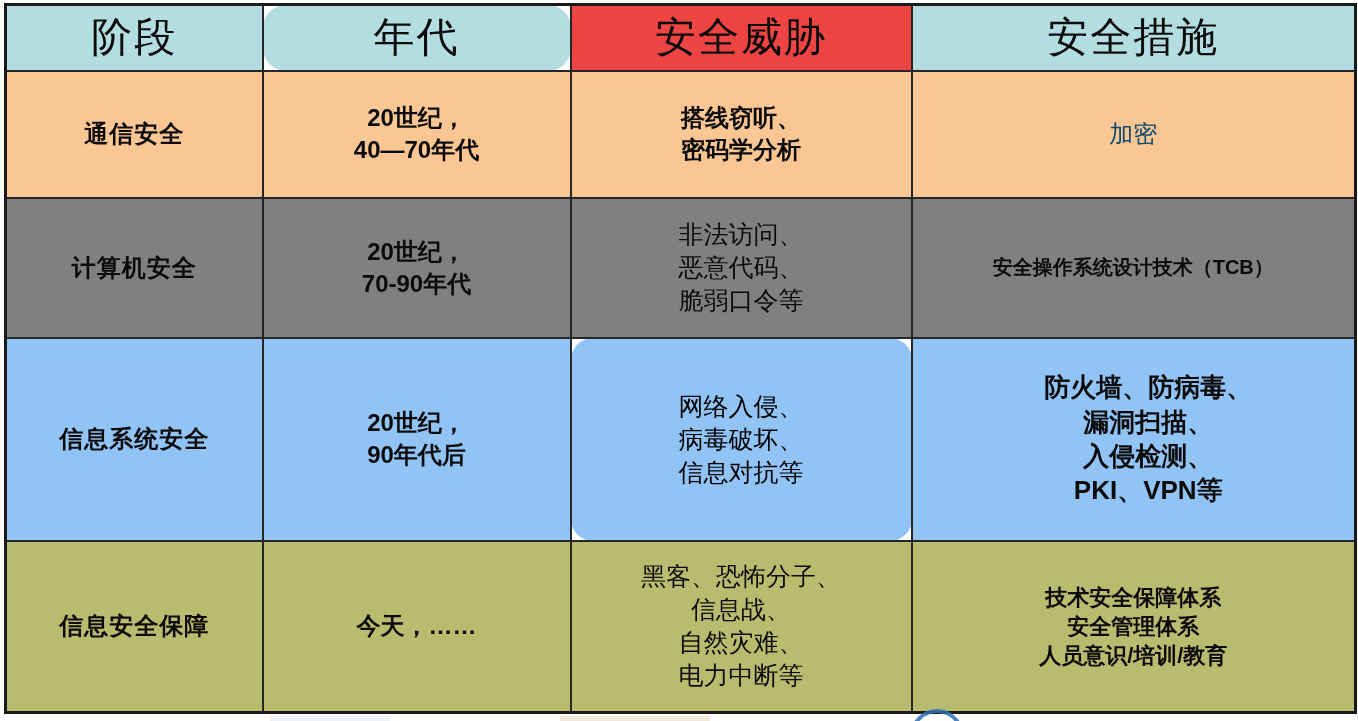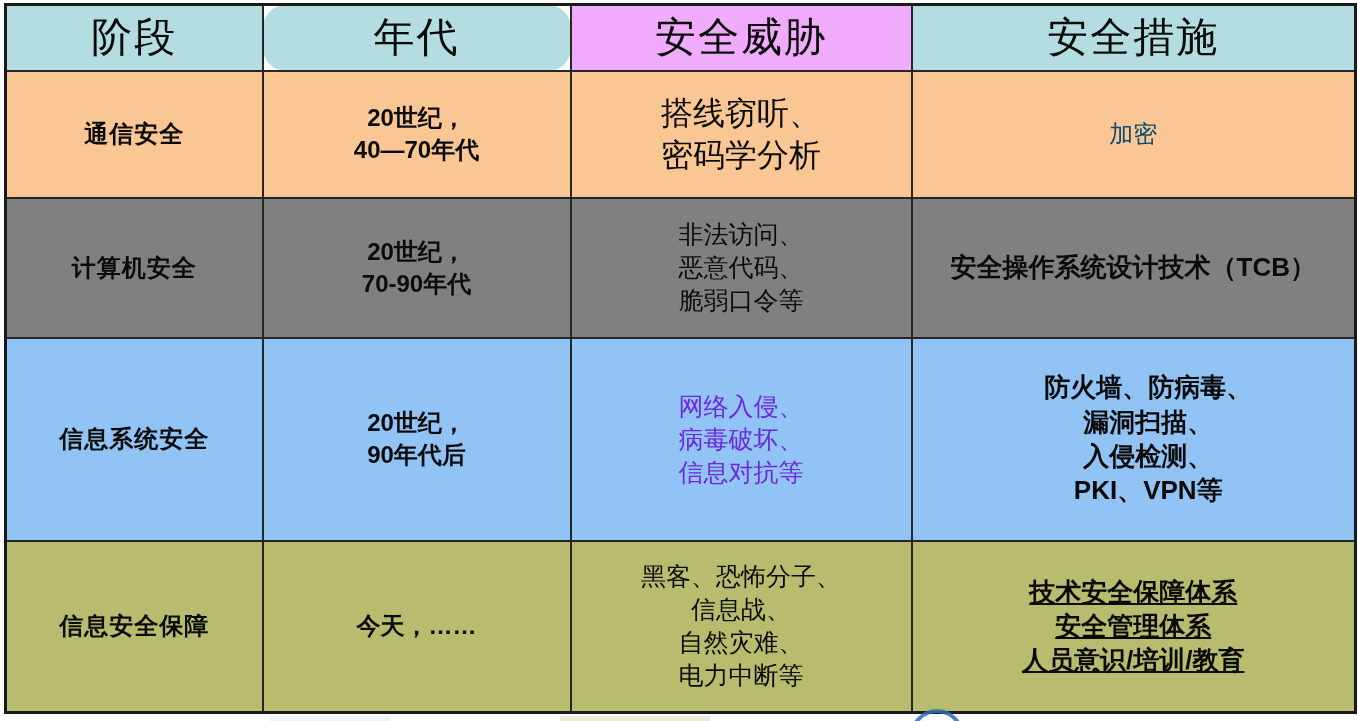--- a/index.html
+++ b/index.html
@@ -67,26 +67,26 @@
 
   td.cell-stage   { font-size: 24px; font-weight: bold; letter-spacing: 1px; }
   td.cell-era     { font-size: 24px; font-weight: bold; }
   td.cell-threat  { font-size: 25px; font-weight: normal; }
   td.cell-measure { font-size: 25px; font-weight: bold; }
 
   
   tr.row-infosys td.cell-threat,
   tr.row-assure  td.cell-threat { font-weight: normal; }
 
-  tr.row-comm    td.cell-threat { font-weight: normal; font-size: 32px; }
+  tr.row-comm    td.cell-threat { font-weight: bold; font-size: 24px; }
   tr.row-comp    td.cell-threat { font-weight: normal; font-size: 25px; }
   tr.row-comm    td.cell-measure { font-weight: normal; font-size: 24px; }
-  tr.row-comp    td.cell-measure { font-weight: bold; font-size: 26px; }
+  tr.row-comp    td.cell-measure { font-weight: bold; font-size: 20px; }
   tr.row-infosys td.cell-measure { font-size: 26px; padding-left: 34px; }
-  tr.row-assure  td.cell-measure { font-size: 26px; text-decoration: underline; }
+  tr.row-assure  td.cell-measure { font-size: 22px; }
 
   .lines { display: block; }
   .lines .ln { display: block; }
 
   
   .bottom-arc {
     position: absolute;
     left: 910px;
     top: 706px;
     width: 46px;
@@ -131,21 +131,21 @@
       <col class="c-stage">
       <col class="c-era">
       <col class="c-threat">
       <col class="c-measure">
     </colgroup>
 
     <thead>
       <tr class="header-row">
         <th class="hdr hdr-stage" style="background: rgb(179, 221, 224); border-color: rgb(38, 38, 38); color: rgb(11, 11, 11); margin-top: 44px;">阶段</th>
         <th class="hdr hdr-era" style="background: rgb(179, 221, 224); border-color: rgb(38, 38, 38); color: rgb(11, 11, 11); border-radius: 23px;">年代</th>
-        <th class="hdr hdr-threat" style="background: #f0abfc; border-color: rgb(38, 38, 38); color: rgb(11, 11, 11);">安全威胁</th>
+        <th class="hdr hdr-threat" style="background: #ef4444; border-color: rgb(38, 38, 38); color: rgb(11, 11, 11);">安全威胁</th>
         <th class="hdr hdr-measure" style="background: rgb(179, 221, 224); border-color: rgb(38, 38, 38); color: rgb(11, 11, 11);">安全措施</th>
       </tr>
     </thead>
 
     <tbody>
 
       <tr class="row-comm">
         <td class="cell-stage" style="background: rgb(250, 199, 148); border-color: rgb(38, 38, 38); color: rgb(11, 11, 11);">通信安全</td>
         <td class="cell-era" style="background: rgb(250, 199, 148); border-color: rgb(38, 38, 38); color: rgb(11, 11, 11);">
           <span class="lines">
@@ -189,21 +189,21 @@
       </tr>
 
       <tr class="row-infosys">
         <td class="cell-stage" style="background: rgb(145, 195, 245); border-color: rgb(38, 38, 38); color: rgb(11, 11, 11);">信息系统安全</td>
         <td class="cell-era" style="background: rgb(145, 195, 245); border-color: rgb(38, 38, 38); color: rgb(11, 11, 11);">
           <span class="lines">
             <span class="ln">20世纪，</span>
             <span class="ln">90年代后</span>
           </span>
         </td>
-        <td class="cell-threat" style="background: rgb(145, 195, 245); border-color: rgb(38, 38, 38); color: #6d28d9;">
+        <td class="cell-threat" style="background: rgb(145, 195, 245); border-color: rgb(38, 38, 38); color: #000000; border-radius: 22px;">
           <span class="lines">
             <span class="ln">网络入侵、</span>
             <span class="ln">病毒破坏、</span>
             <span class="ln">信息对抗等</span>
           </span>
         </td>
         <td class="cell-measure" style="background: rgb(145, 195, 245); border-color: rgb(38, 38, 38); color: rgb(11, 11, 11);">
           <span class="lines">
             <span class="ln">防火墙、防病毒、</span>
             <span class="ln">漏洞扫描、</span>

